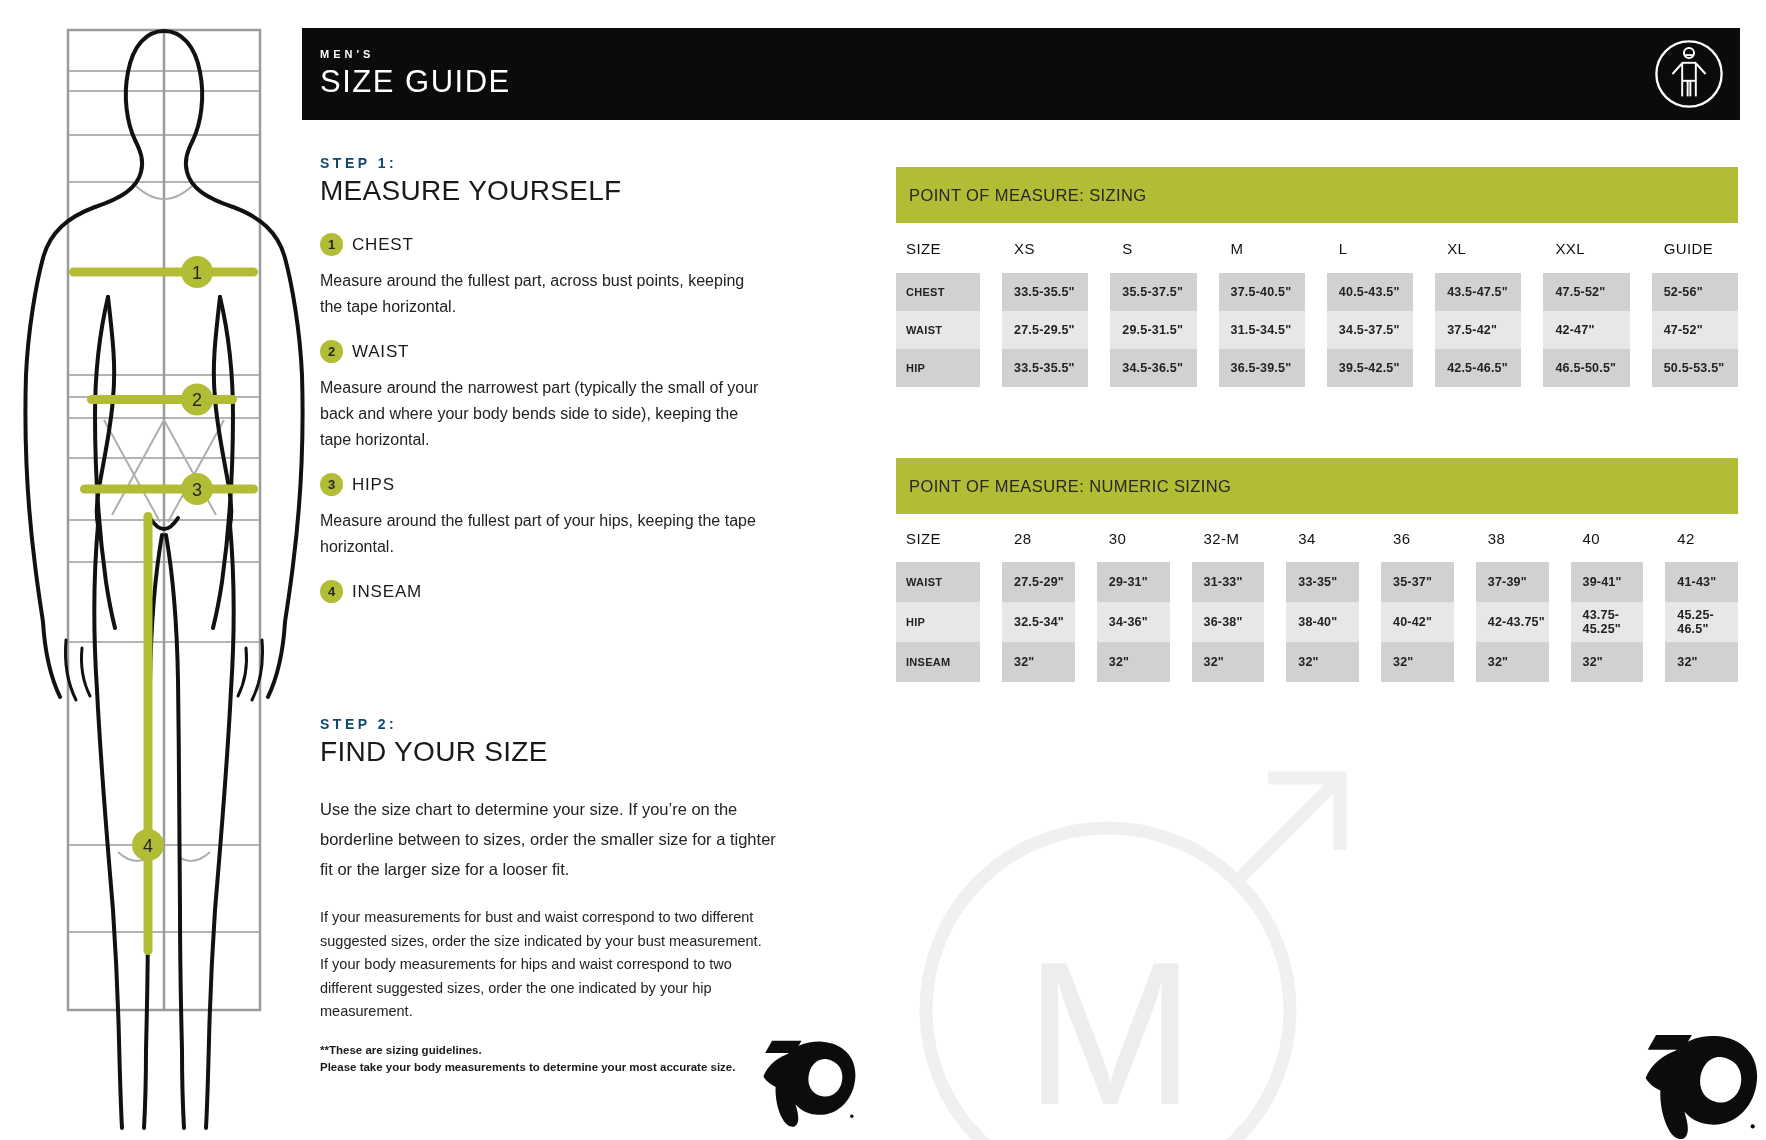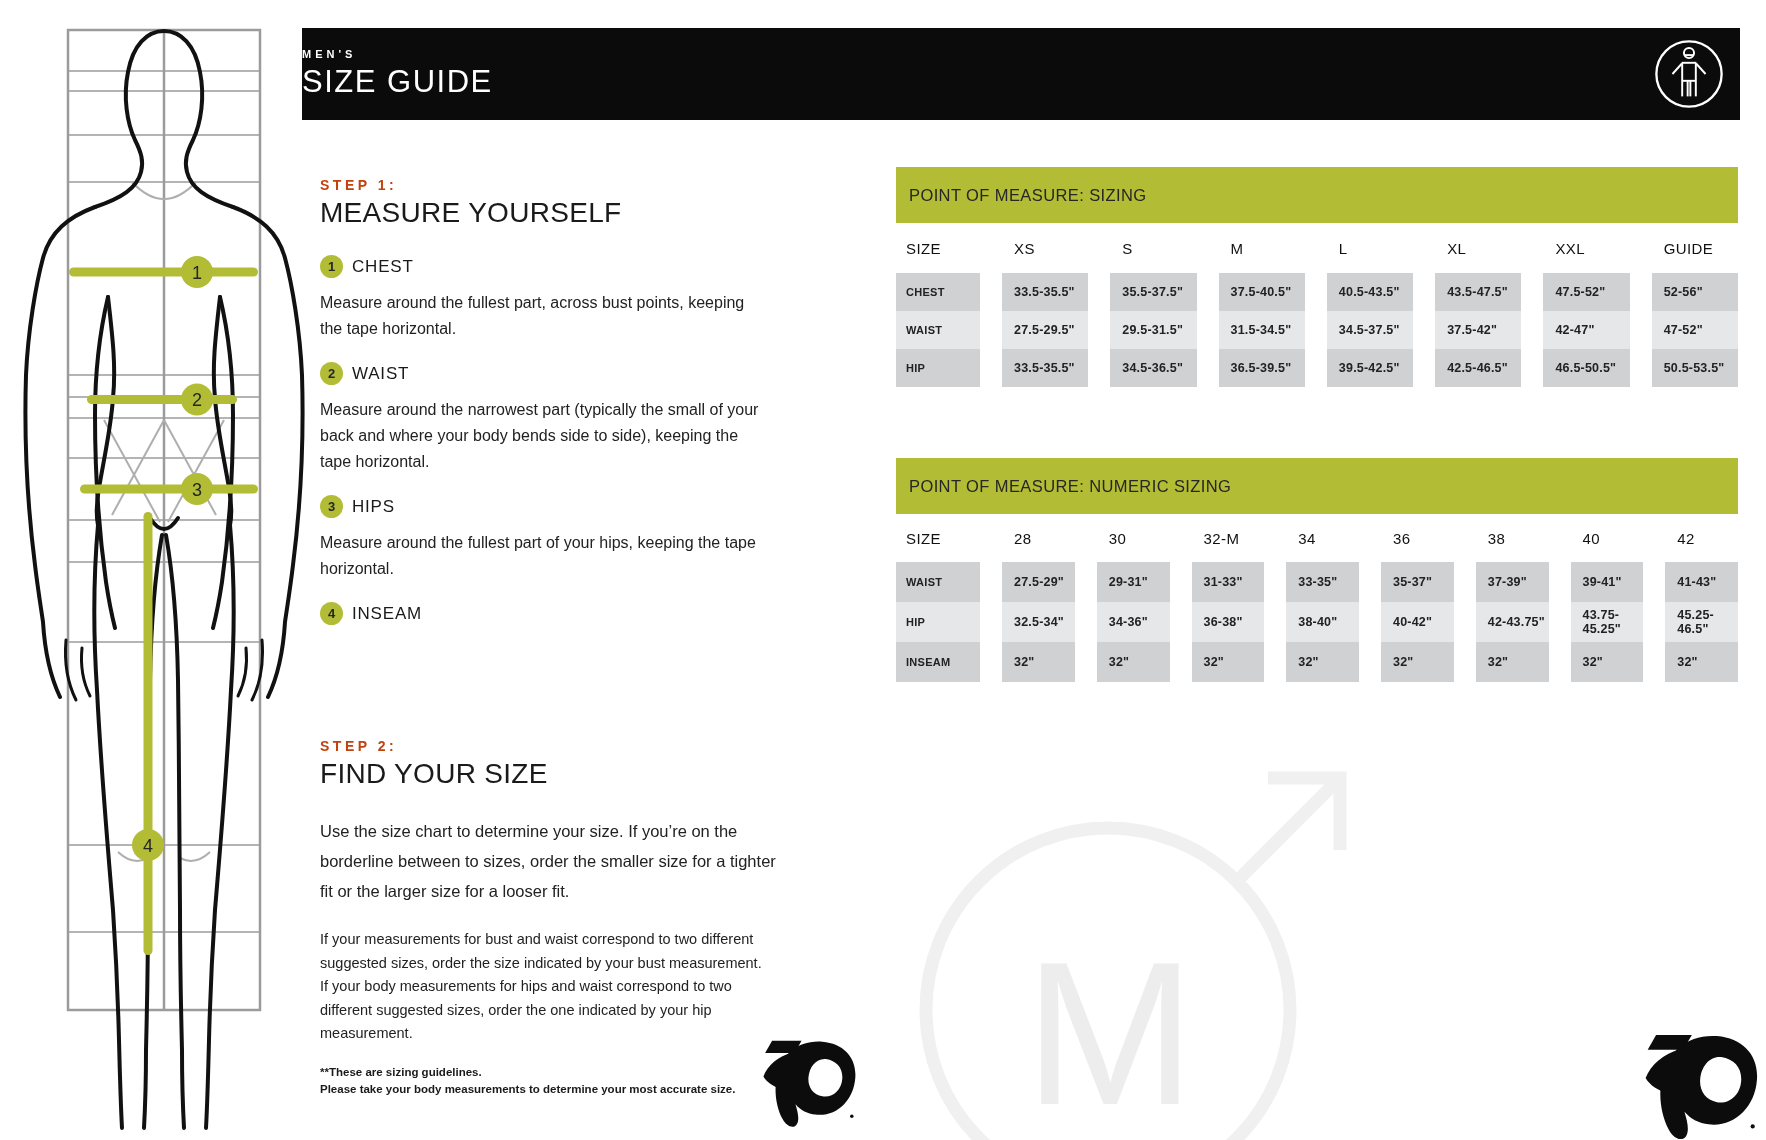--- a/index.html
+++ b/index.html
@@ -13,30 +13,30 @@
   body{
     width:1766px;height:1140px;position:relative;overflow:hidden;
     background:#ffffff;color:var(--ink);
     font-family:"Liberation Sans",sans-serif;
   }
   
   .header-bar{
     position:absolute;left:302px;top:28px;width:1438px;height:92px;
     background:#0b0b0b;color:#fff;display:flex;align-items:center;z-index:3;
   }
-  .header-text{}
+  .header-text{padding-left:18px;}
   .eyebrow{font-size:11px;letter-spacing:4px;font-weight:700;}
   .main-title{font-size:31px;letter-spacing:1.5px;font-weight:400;margin-top:4px;}
   .header-icon{position:absolute;right:14px;top:9px;width:74px;height:74px;}
   
   .figure-wrap{position:absolute;left:0;top:0;width:312px;height:1140px;z-index:1;}
   
   .step1{position:absolute;left:320px;top:155px;width:452px;z-index:2;}
   .step2{position:absolute;left:320px;top:716px;width:460px;z-index:2;}
-  .step-label{font-size:14px;font-weight:700;letter-spacing:3.5px;color:#c2410c;margin-top:22px;}
+  .step-label{font-size:14px;font-weight:700;letter-spacing:3.5px;color:#0c4a6e;}
   .step-title{font-size:28px;font-weight:500;letter-spacing:.3px;color:#1a1a1a;margin:4px 0 0;}
   .step1 .items{margin-top:26px;}
   .m-item{margin-bottom:20px;}
   .m-item-head{display:flex;align-items:center;margin-bottom:12px;}
   .badge{
     width:23px;height:23px;border-radius:50%;background:var(--green);
     color:#262626;font-size:13px;font-weight:600;
     display:flex;align-items:center;justify-content:center;margin-right:9px;flex:0 0 23px;
   }
   .m-name{font-size:17px;font-weight:500;letter-spacing:.8px;color:#1a1a1a;}

